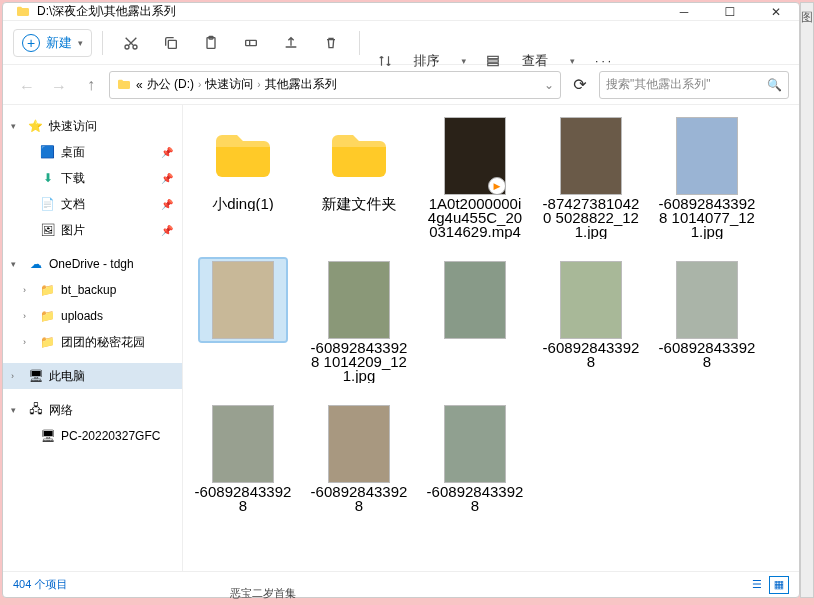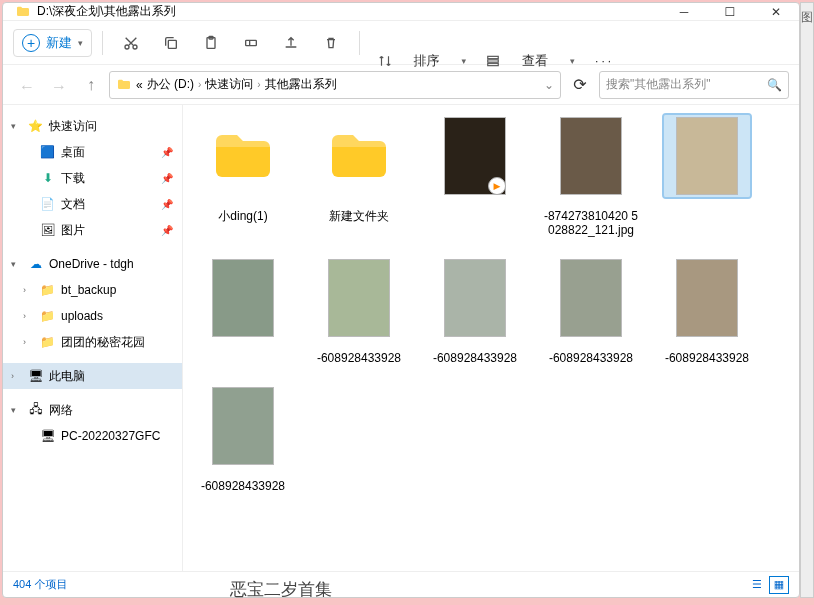--- a/index.html
+++ b/index.html
@@ -34,26 +34,26 @@
 .tree-item .exp { width: 12px; color: #666; font-size: 9px; }
 .tree-item .ico { width: 18px; display: flex; justify-content: center; }
 .tree-item .pin { margin-left: auto; color: #888; font-size: 10px; }
 .content { flex: 1; overflow-y: auto; padding: 10px 10px 0 10px; display: flex; flex-wrap: wrap; align-content: flex-start; gap: 20px 16px; }
 .item { width: 100px; display: flex; flex-direction: column; align-items: center; }
 .item.sel .thumb { outline: 2px solid #99c9ee; background: #cce5f6; }
 .thumb { width: 86px; height: 82px; display: flex; align-items: center; justify-content: center; border-radius: 2px; position: relative; }
 .folder-big svg { width: 72px; height: 72px; }
 .photo { width: 62px; height: 78px; background: linear-gradient(135deg,#8a9a7a,#4a5a4a); border: 1px solid #bbb; }
 .video-badge { position: absolute; bottom: 2px; right: 12px; background: #fff; border-radius: 50%; width: 18px; height: 18px; display: flex; align-items: center; justify-content: center; border: 1px solid #aaa; }
-.fname { font-size: 12px; line-height: 14px; text-align: center; margin-top: 12px; word-break: break-all; max-height: 42px; overflow: hidden; }
+.fname { font-size: 15px; line-height: 14px; text-align: center; margin-top: 0; word-break: break-all; max-height: 42px; overflow: hidden; }
 .statusbar { height: 26px; border-top: 1px solid #eee; display: flex; align-items: center; padding: 0 10px; font-size: 11px; color: #0066cc; }
 .view-icons { margin-left: auto; display: flex; gap: 2px; }
 .view-icons div { width: 20px; height: 18px; display: flex; align-items: center; justify-content: center; border: 1px solid transparent; }
 .view-icons div.active { border-color: #0078d4; }
-.bottom-text { position: absolute; bottom: 4px; left: 230px; font-size: 17px; color: #444; }
+.bottom-text { position: absolute; bottom: 4px; left: 230px; font-size: 11px; color: #444; }
 .sideedge { position: absolute; right: 0; top: 2px; width: 14px; height: 596px; background: #eee; border: 1px solid #ccc; display: flex; align-items: flex-start; justify-content: center; padding-top: 6px; font-size: 12px; color: #666; }
 </style>
 </head>
 <body>
 
 <div class="window">
   <div class="titlebar">
     <span class="icon">
       <svg viewBox="0 0 24 24">
           <path fill="#ffd75e" d="M3 6a2 2 0 012-2h4l2 2h8a2 2 0 012 2v8a2 2 0 01-2 2H5a2 2 0 01-2-2z"></path>
@@ -235,31 +235,44 @@
               <path fill="#ffca28" d="M3 9h18v8a2 2 0 01-2 2H5a2 2 0 01-2-2z"></path>
             </svg>
           </div>
           <div class="fname">新建文件夹</div>
         </div>
         <div class="item">
           <div class="thumb">
             <div class="photo" style="background: rgb(42, 34, 24);"></div>
             <div class="video-badge" style="font-size: 9px; color: rgb(255, 136, 0);">▶</div>
           </div>
+          <div class="fname">1A0t2000000i4g4u455C_200314629.mp4</div>
         </div>
         <div class="item">
           <div class="thumb">
             <div class="photo" style="background: rgb(106, 90, 72);"></div>
           </div>
           <div class="fname">-874273810420 5028822_121.jpg</div>
         </div>
+        <div class="item">
+          <div class="thumb">
+            <div class="photo" style="background: rgb(154, 180, 212);"></div>
+          </div>
+          <div class="fname">-608928433928 1014077_121.jpg</div>
+        </div>
         <div class="item sel">
           <div class="thumb">
             <div class="photo" style="background: rgb(200, 184, 152);"></div>
           </div>
+        </div>
+        <div class="item">
+          <div class="thumb">
+            <div class="photo" style="background: rgb(138, 152, 120);"></div>
+          </div>
+          <div class="fname">-608928433928 1014209_121.jpg</div>
         </div>
         <div class="item">
           <div class="thumb">
             <div class="photo" style="background: rgb(136, 154, 136);"></div>
           </div>
         </div>
         <div class="item">
           <div class="thumb">
             <div class="photo" style="background: rgb(168, 184, 152);"></div>
           </div>

